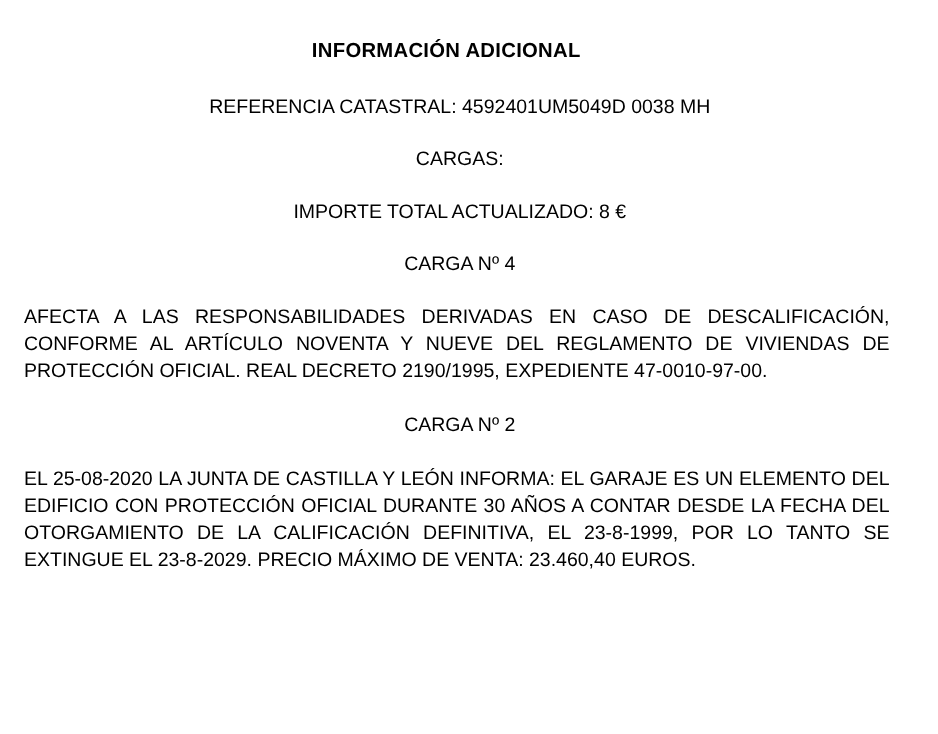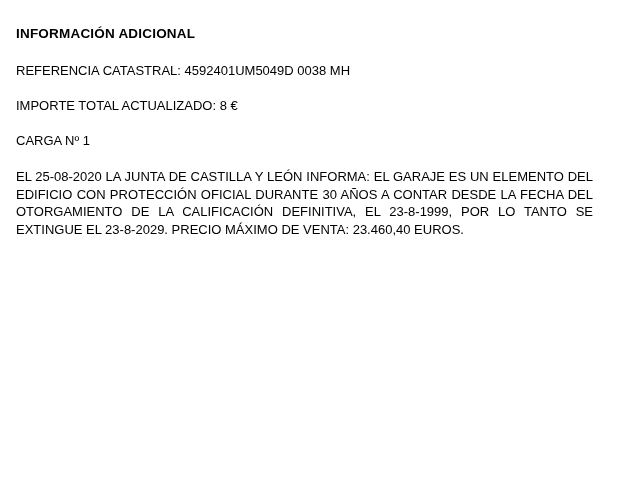--- a/index.html
+++ b/index.html
@@ -15,31 +15,32 @@
     overflow: hidden;
   }
   .page {
     position: relative;
     width: 625px;
     height: 489px;
     box-sizing: border-box;
     padding: 26px 28px 0 16px;
   }
   .doc-title {
-    text-align: left;
+    text-align: center;
     font-size: 13.5px;
     font-weight: bold;
     letter-spacing: 0.2px;
     margin: 0 0 22px 0;
     padding-right: 18px;
   }
   .line {
     font-size: 13px;
     line-height: 1.22;
     margin: 0 0 19px 0;
+    text-align: center;
   }
   .para {
     font-size: 13px;
     line-height: 1.38;
     text-align: justify;
     text-justify: inter-word;
     margin: 0 0 19px 0;
     padding-right: 4px;
   }
   .para-last {
@@ -48,22 +49,25 @@
 </style>
 </head>
 <body>
 
 <div class="page">
 
   <div class="doc-title">INFORMACIÓN ADICIONAL</div>
 
   <div class="line">REFERENCIA CATASTRAL:  4592401UM5049D 0038 MH</div>
 
+  <div class="line">CARGAS:</div>
 
   <div class="line">IMPORTE TOTAL ACTUALIZADO: 8 €</div>
 
-  <div class="line">CARGA Nº 1</div>
+  <div class="line">CARGA Nº 4</div>
 
+  <div class="para">AFECTA A LAS RESPONSABILIDADES DERIVADAS EN CASO DE DESCALIFICACIÓN, CONFORME AL ARTÍCULO NOVENTA Y NUEVE DEL REGLAMENTO DE VIVIENDAS DE PROTECCIÓN OFICIAL. REAL DECRETO 2190/1995, EXPEDIENTE 47-0010-97-00.</div>
 
+  <div class="line">CARGA Nº 2</div>
 
   <div class="para para-last">EL 25-08-2020 LA JUNTA DE CASTILLA Y LEÓN INFORMA: EL GARAJE ES UN ELEMENTO DEL EDIFICIO CON PROTECCIÓN OFICIAL DURANTE 30 AÑOS A CONTAR DESDE LA FECHA DEL OTORGAMIENTO DE LA CALIFICACIÓN DEFINITIVA, EL 23-8-1999, POR LO TANTO SE EXTINGUE EL 23-8-2029. PRECIO MÁXIMO DE VENTA: 23.460,40 EUROS.</div>
 
 </div>
 
 </body></html>

